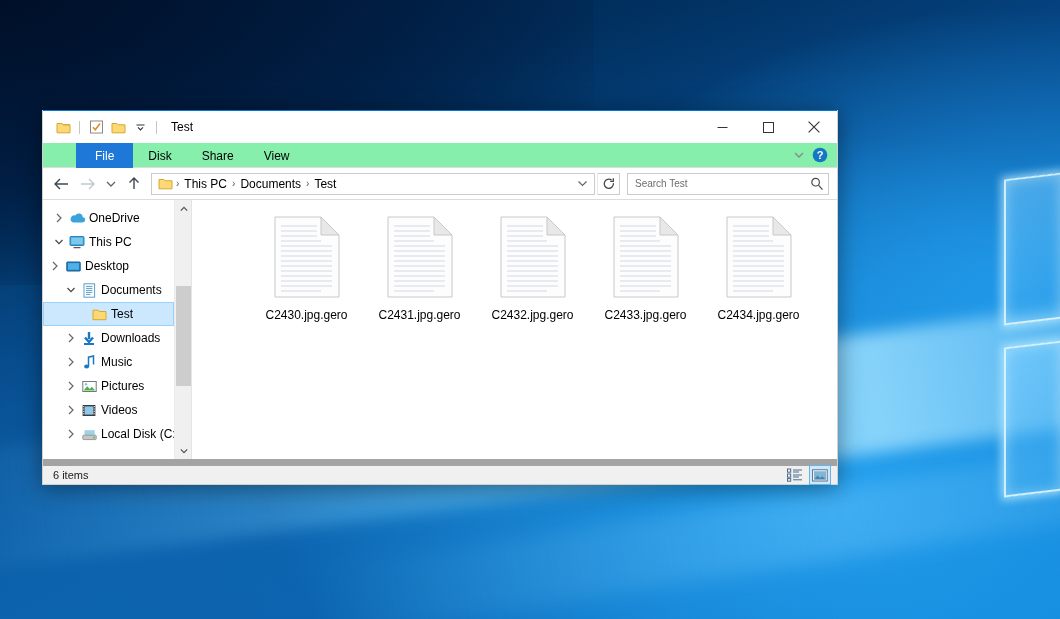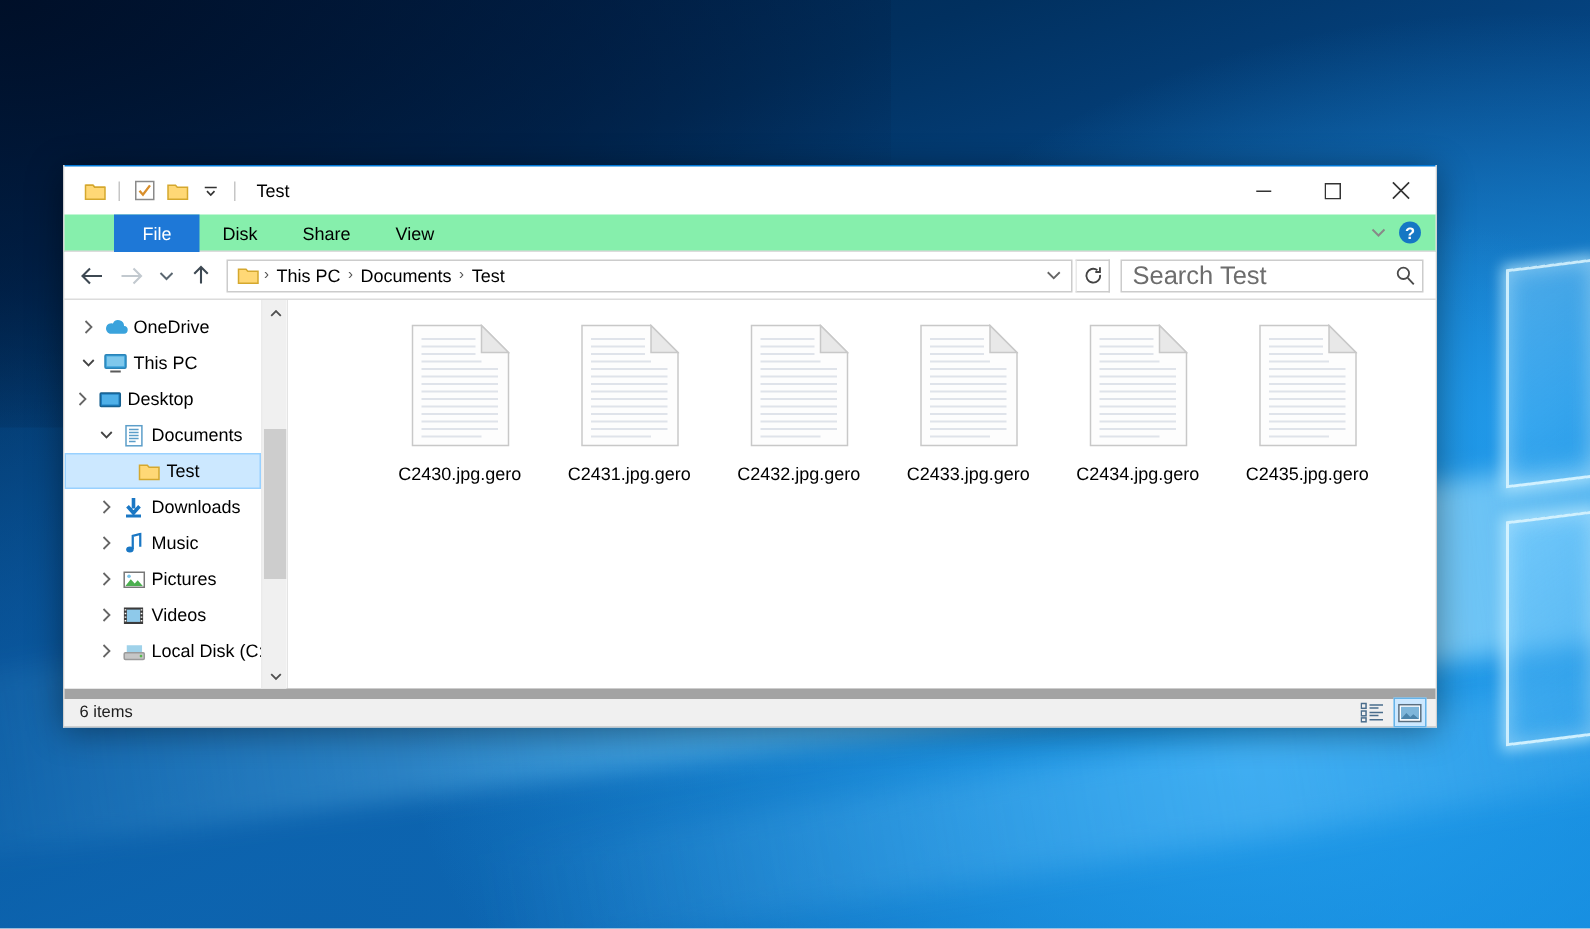--- a/index.html
+++ b/index.html
@@ -51,21 +51,21 @@
     position: absolute;
     background: linear-gradient(150deg, rgba(120,205,255,.55), rgba(60,170,240,.32));
     box-shadow: 0 0 9px 3px rgba(190,235,255,.72), inset 0 0 14px rgba(220,245,255,.42);
     border: 2px solid rgba(225,248,255,.88);
   }
 
   
   #explorer {
     position: absolute;
     left: 42px; top: 110px;
-    width: 916px; height: 375px;
+    width: 796px; height: 375px;
     background: #ffffff;
     box-shadow: 0 3px 22px rgba(0,0,0,.42);
     display: flex; flex-direction: column;
     border: 1px solid #d0d0d0;
     border-top: none;
   }
 
   
   .titlebar {
     height: 33px;
@@ -155,21 +155,21 @@
     border-left: 1px solid #e2e2e2;
   }
   .searchbox {
     width: 202px; height: 22px;
     border: 1px solid #cccccc;
     background: #fff;
     display: flex; align-items: center;
     padding: 0 4px 0 7px;
     margin-left: 5px;
   }
-  .search-ph { font-size: 17px; color: #6d6d6d; flex: 1; }
+  .search-ph { font-size: 10px; color: #6d6d6d; flex: 1; }
 
   
   .body {
     flex: 1;
     display: flex;
     border-top: 1px solid #dcdcdc;
     min-height: 0;
   }
   .sidebar {
     width: 148px;
@@ -640,32 +640,20 @@
               <path d="M1 1h46l18 18v62H1z" fill="#fdfdfd" stroke="#c8c8c8" stroke-width="1"></path>
               <path d="M47 1l18 18H47z" fill="#e8e8e8" stroke="#c8c8c8" stroke-width="1"></path>
               <g stroke="#dfe3ea" stroke-width="1.4">
                 <path d="M7 10h36M7 15h36M7 20h36M7 25h40M7 30h51M7 35h51M7 40h51M7 45h51M7 50h51M7 55h51M7 60h51M7 65h51M7 70h51M7 75h40"></path>
               </g>
             </svg>
           </div>
           <div class="file-name">C2434.jpg.gero</div>
         </div>
 
-        <div class="file-item">
-          <div>
-            <svg width="66" height="82" viewBox="0 0 66 82">
-              <path d="M1 1h46l18 18v62H1z" fill="#fdfdfd" stroke="#c8c8c8" stroke-width="1"></path>
-              <path d="M47 1l18 18H47z" fill="#e8e8e8" stroke="#c8c8c8" stroke-width="1"></path>
-              <g stroke="#dfe3ea" stroke-width="1.4">
-                <path d="M7 10h36M7 15h36M7 20h36M7 25h40M7 30h51M7 35h51M7 40h51M7 45h51M7 50h51M7 55h51M7 60h51M7 65h51M7 70h51M7 75h40"></path>
-              </g>
-            </svg>
-          </div>
-          <div class="file-name">C2435.jpg.gero</div>
-        </div>
 
       </div>
     </div>
 
     <div class="statusbar">
       <div>6 items</div>
       <div class="status-views">
         <div class="view-btn">
           <svg width="16" height="14" viewBox="0 0 16 14">
             <rect x="0.5" y="1" width="3.2" height="3.2" fill="none" stroke="#4a6d8c" stroke-width="1"></rect>

